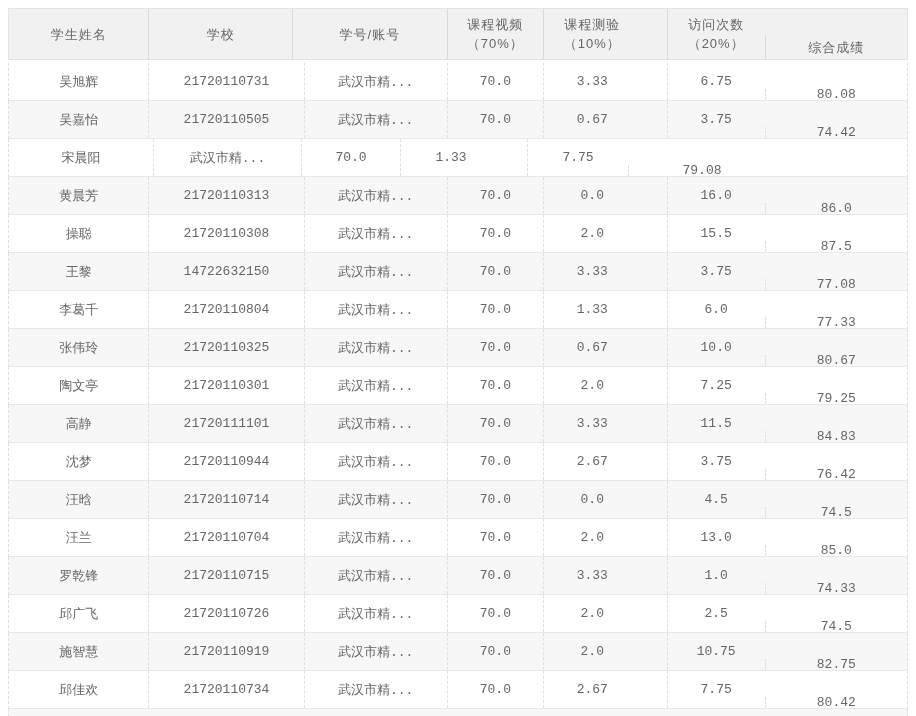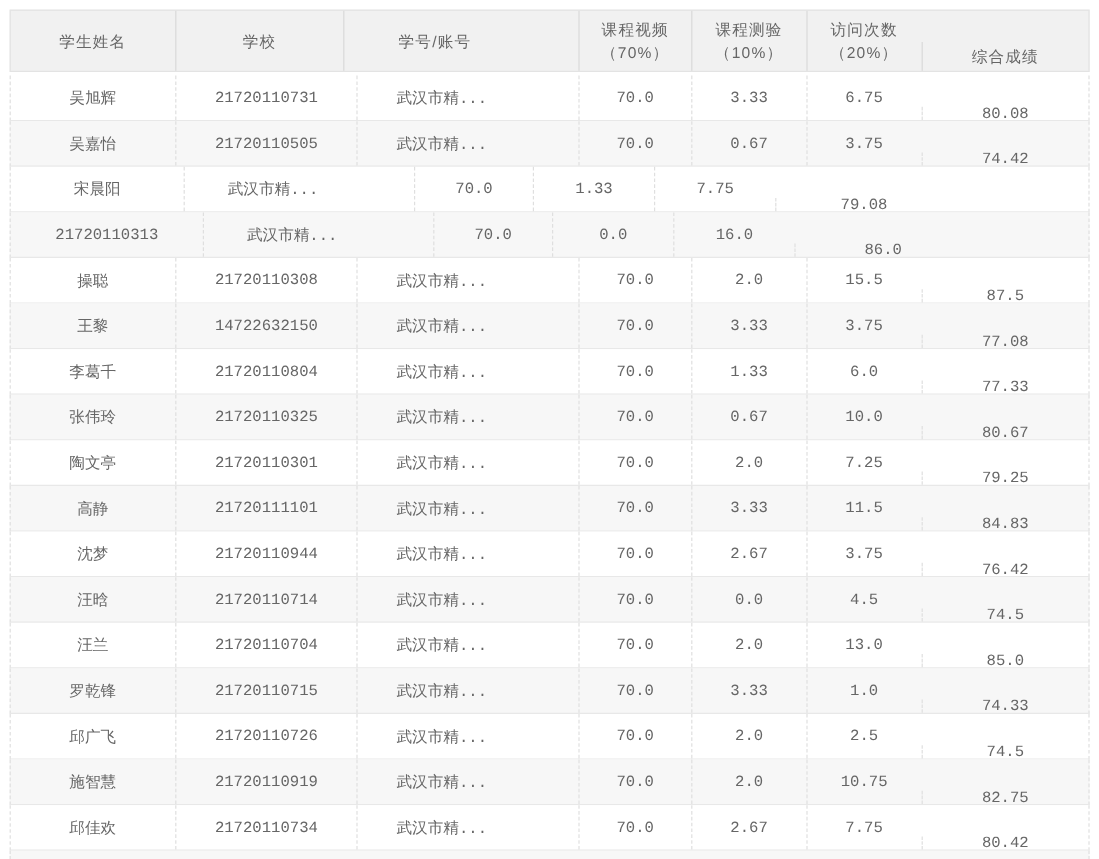--- a/index.html
+++ b/index.html
@@ -52,23 +52,23 @@
     box-sizing:border-box;color:var(--text);font-size:13px;
     border-left:1px dashed var(--border-dashed);
     white-space:nowrap;overflow:hidden;
   }
   .td:first-child{border-left:none;}
 
   
   .c0{width:144px;}
   .c1{width:160px;}
   .c2{width:148px;}
-  .c3{width:99px;margin-left:44px;}
+  .c3{width:99px;}
   .c4{width:101px;}
-  .c5{width:101px;}
+  .c5{width:101px;margin-left:26px;}
   .c6{width:147px;margin-top:26px;}
 
   
   .row-partial{
     height:7px;background:var(--row-alt-bg);
     border-left:1px dashed var(--border-dashed);
     border-right:1px dashed var(--border-dashed);
     box-sizing:border-box;
   }
 </style>
@@ -130,20 +130,21 @@
         </div>
         <div class="row">
           <div class="td c0">宋晨阳</div>
           <div class="td c2">武汉市精...</div>
           <div class="td c3">70.0</div>
           <div class="td c4">1.33</div>
           <div class="td c5">7.75</div>
           <div class="td c6">79.08</div>
         </div>
         <div class="row">
+          <div class="td c0">黄晨芳</div>
           <div class="td c1">21720110313</div>
           <div class="td c2">武汉市精...</div>
           <div class="td c3">70.0</div>
           <div class="td c4">0.0</div>
           <div class="td c5">16.0</div>
           <div class="td c6">86.0</div>
         </div>
         <div class="row">
           <div class="td c0">操聪</div>
           <div class="td c1">21720110308</div>

